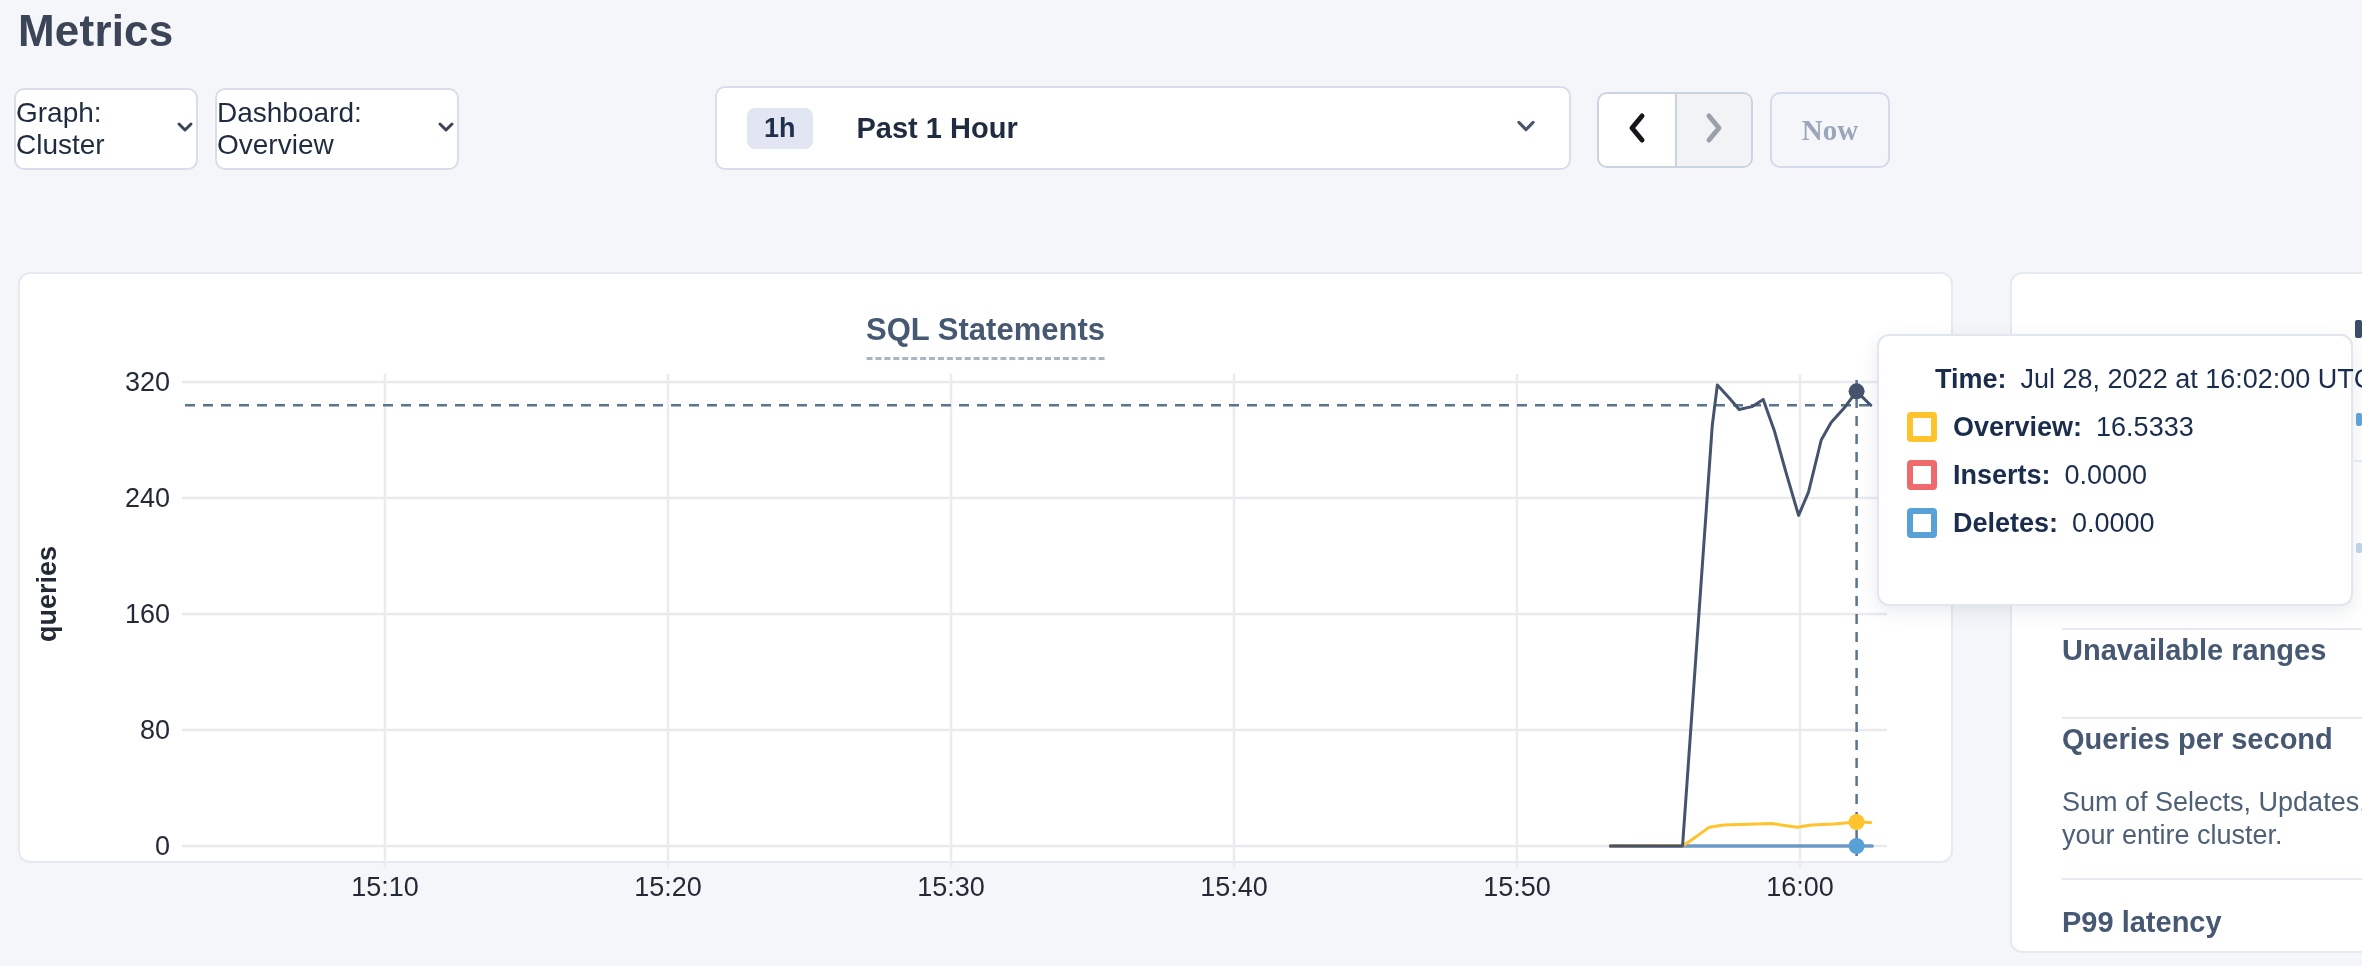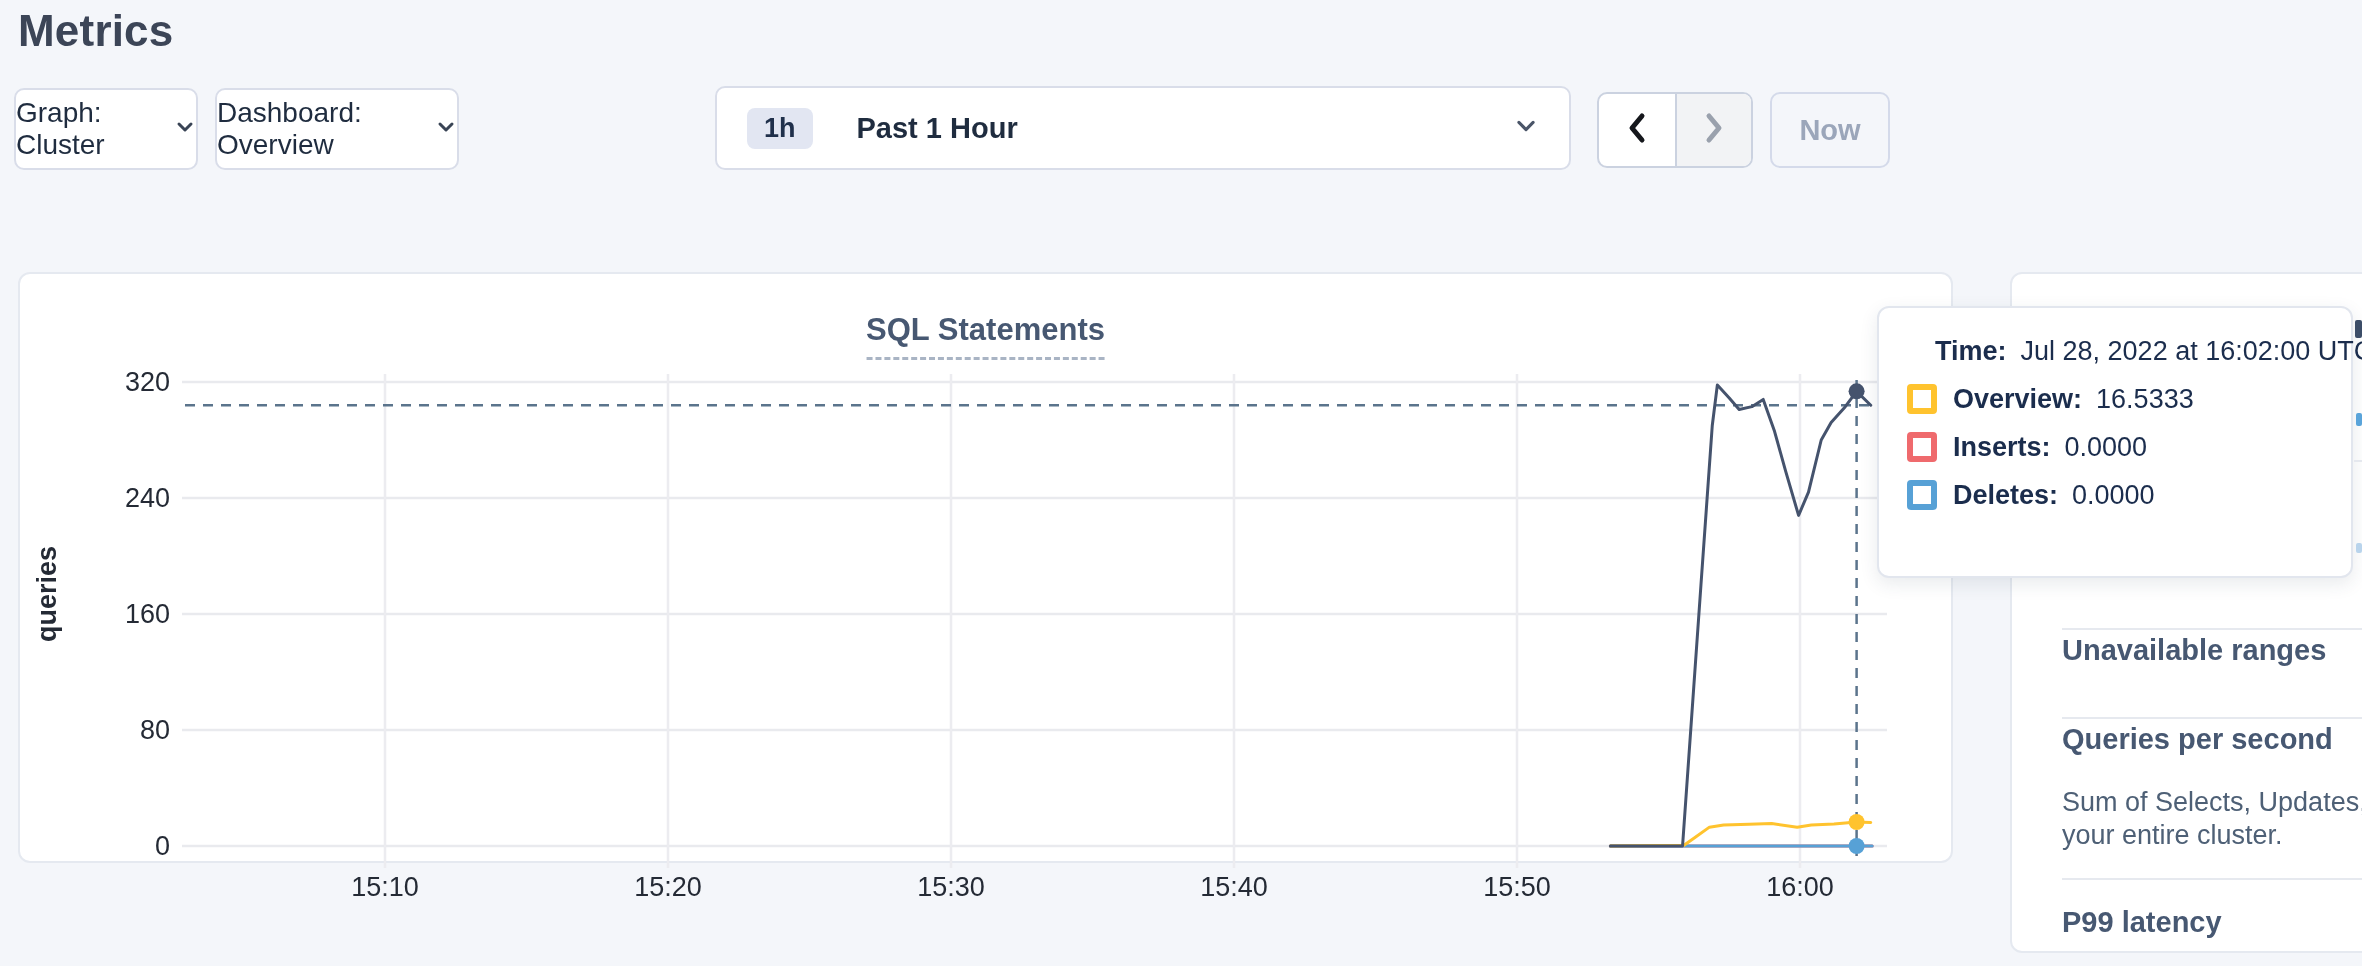--- a/index.html
+++ b/index.html
@@ -41,21 +41,21 @@
     border:2px solid #cbd2e0; border-radius:10px; display:flex; overflow:hidden;
     background:#ffffff;
   }
   .pager-prev, .pager-next {
     width:50%; display:flex; align-items:center; justify-content:center; cursor:pointer;
   }
   .pager-next { background:#f2f3f5; border-left:2px solid #cbd2e0; cursor:default; }
   .now-btn {
     position:absolute; left:1770px; top:92px; width:120px; height:76px;
     border:2px solid #d4daea; border-radius:10px; background:transparent;
-    font-family:Liberation Sans, sans-serif;
+    font-family:Liberation Serif, serif;
     font-size:29px; font-weight:700; color:#9ba6ba; cursor:default;
   }
   
   .chart-card {
     position:absolute; left:18px; top:272px; width:1935px; height:591px;
     background:#ffffff; border:2px solid #e5e9f0; border-radius:12px;
   }
   .sidebar-card {
     position:absolute; left:2010px; top:272px; width:390px; height:681px;
     background:#ffffff; border:2px solid #e5e9f0; border-radius:12px;
@@ -70,21 +70,21 @@
   }
   .y-axis-label {
     position:absolute; left:12px; top:230px; width:180px; text-align:center;
     transform:rotate(-90deg); transform-origin:90px 90px;
     font-size:27px; font-weight:700; color:#242a35;
   }
   .chart-svg { position:absolute; left:0; top:0; }
   .chart-svg text { font-family:"Liberation Sans", sans-serif; font-size:27px; fill:#242a35; }
   
   .tooltip {
-    position:absolute; left:1877px; top:306px; width:476px; height:272px;
+    position:absolute; left:1877px; top:334px; width:476px; height:272px;
     background:#ffffff; border:2px solid #e2e6ee; border-radius:12px;
     box-shadow:0 6px 18px rgba(40,55,80,0.10);
     padding-top:28px; z-index:5;
   }
   .tt-row { display:flex; align-items:center; height:30px; margin-bottom:18px; padding-left:28px; }
   .tt-row.time { padding-left:56px; }
   .tt-square {
     width:30px; height:30px; border:6px solid #000; border-radius:4px;
     background:#fff; margin-right:16px; flex:0 0 auto;
   }

